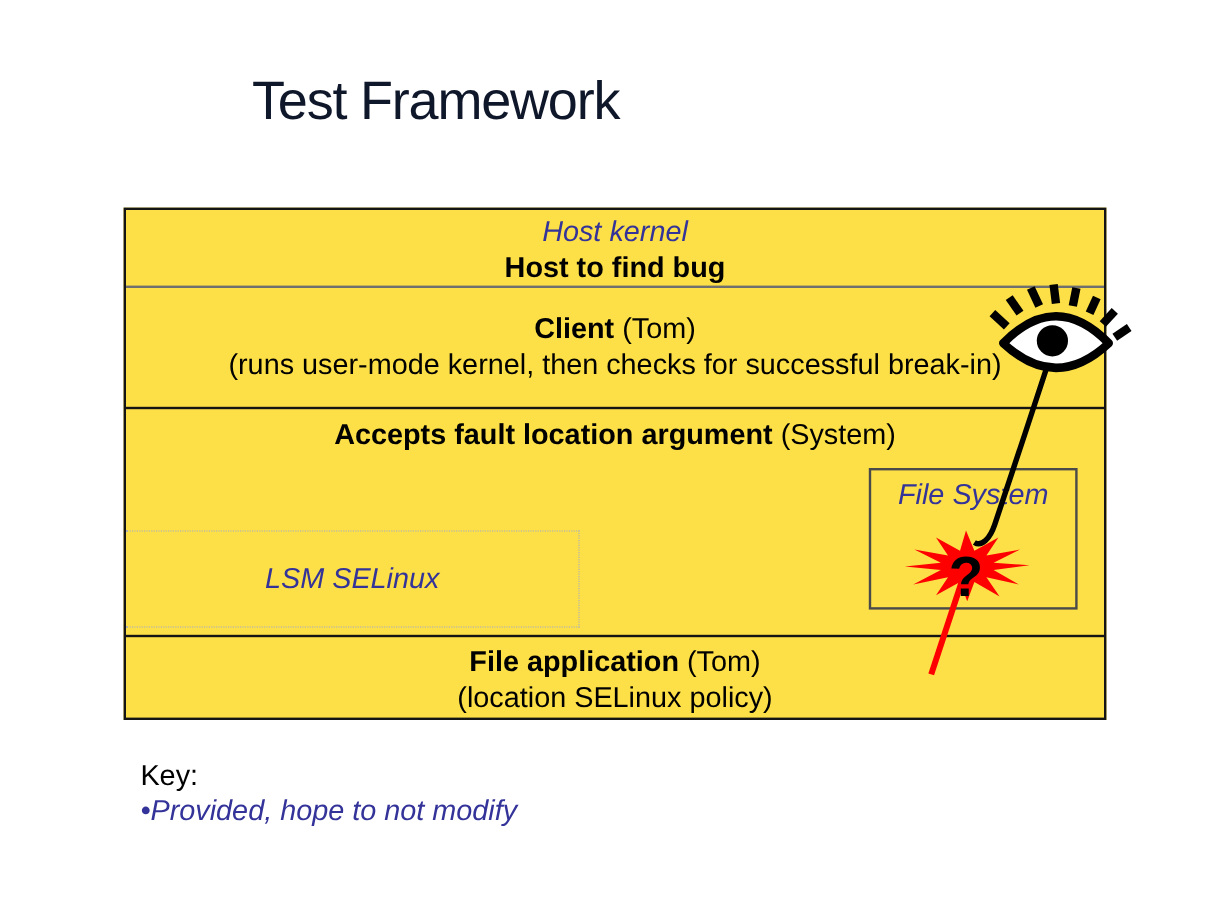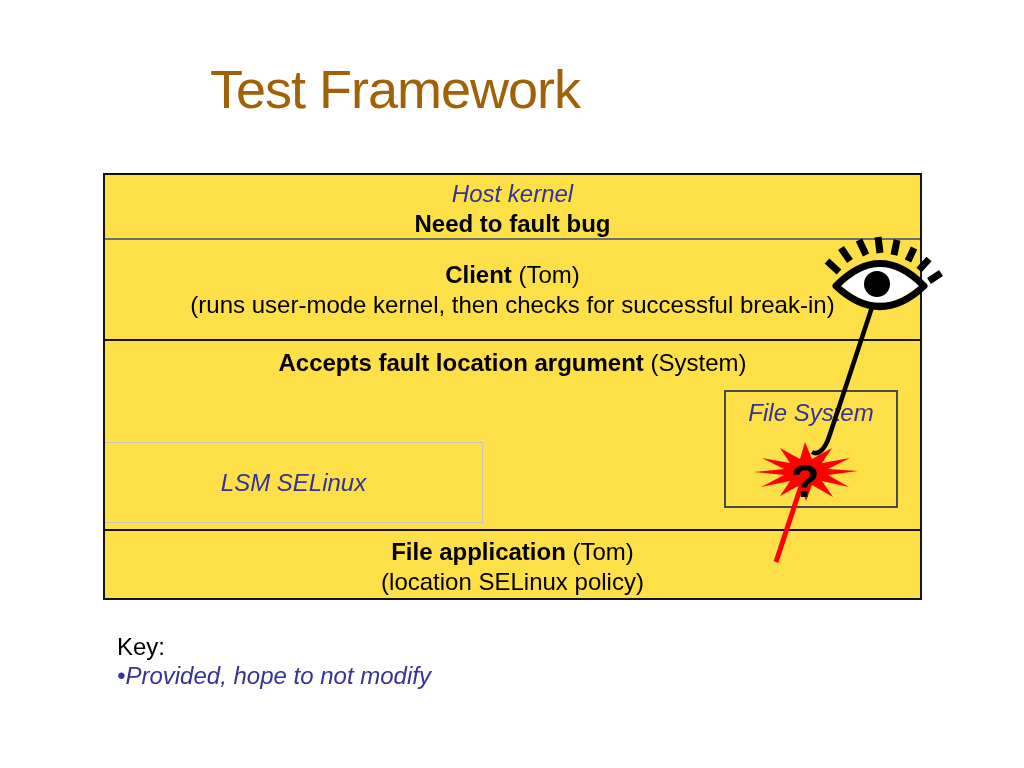--- a/index.html
+++ b/index.html
@@ -1,21 +1,21 @@
 <!DOCTYPE html>
 <html><head>
 <meta charset="utf-8">
 <style>
   * { margin: 0; padding: 0; box-sizing: content-box; }
   html, body { width: 1024px; height: 768px; background: #ffffff; overflow: hidden; }
   body { position: relative; font-family: "Liberation Sans", sans-serif; color: #000; }
 
   .slide-title {
     position: absolute; left: 210px; top: 58px;
-    font-size: 54px; font-weight: 400; color: #a16207;
+    font-size: 45px; font-weight: 400; color: #0f172a;
     white-space: nowrap; letter-spacing: -1px;
   }
 
   .main-box {
     position: absolute; left: 103px; top: 173px;
     width: 815px; height: 423px;
     border: 2px solid #141414; background: #fde047;
   }
   .hr { position: absolute; left: 0; width: 100%; height: 2px; background: #141414; }
   .hr-gray { background: #6f6f6f; }
@@ -50,21 +50,21 @@
 </style>
 </head>
 <body>
 
 <div class="slide-title">Test Framework</div>
 
 <div class="main-box">
 
   <div class="layer-text" style="top: 4px;">
     <div class="blue-italic">Host kernel</div>
-    <div class="b">Need to fault bug</div>
+    <div class="b">Host to find bug</div>
   </div>
   <div class="hr hr-gray" style="top: 63px;"></div>
 
   <div class="layer-text" style="top: 85px;">
     <div><span class="b">Client</span><span> (Tom)</span></div>
     <div>(runs user-mode kernel, then checks for successful break-in)</div>
   </div>
   <div class="hr" style="top: 164px;"></div>
 
   <div class="layer-text" style="top: 173px;">

